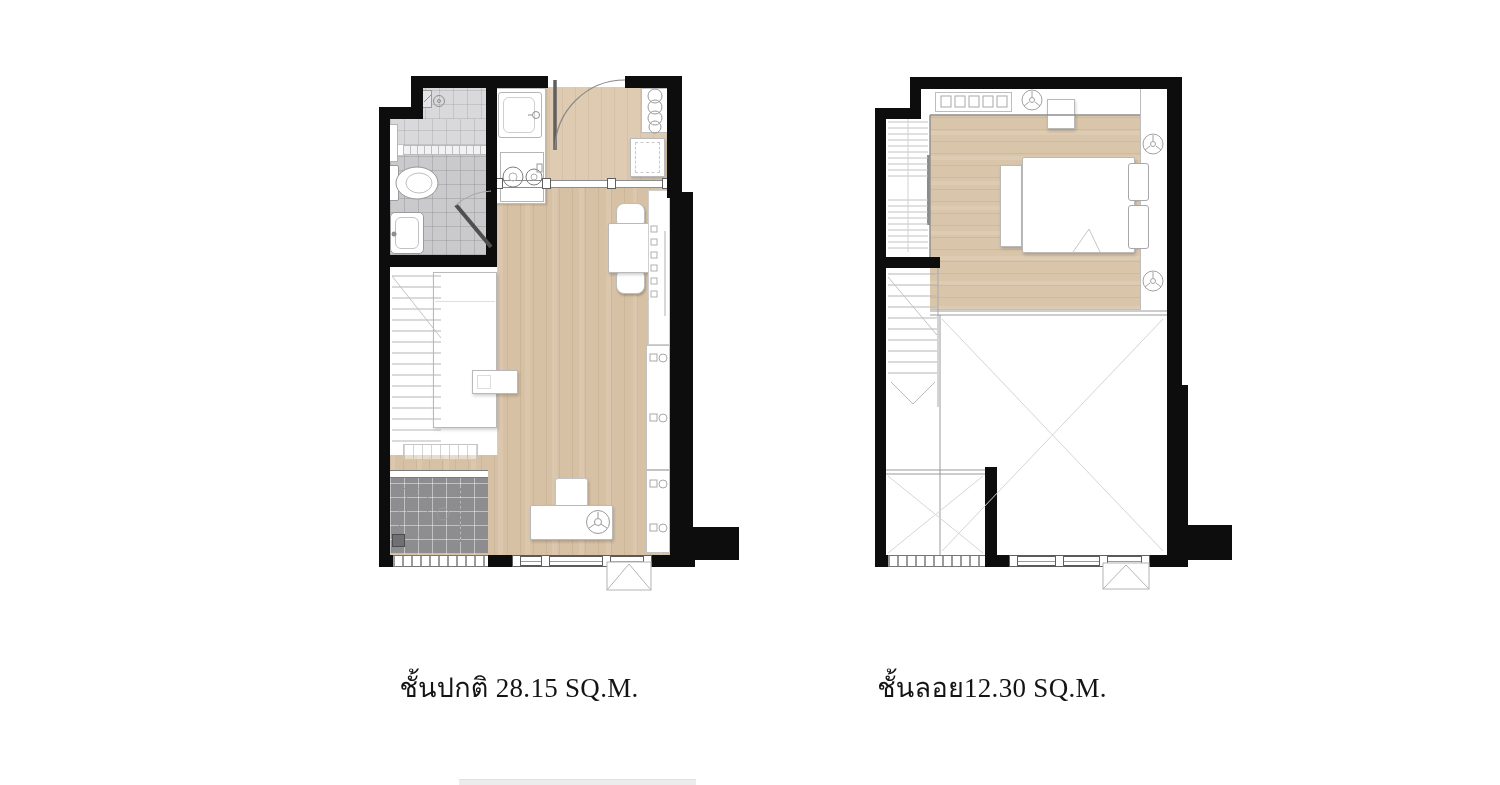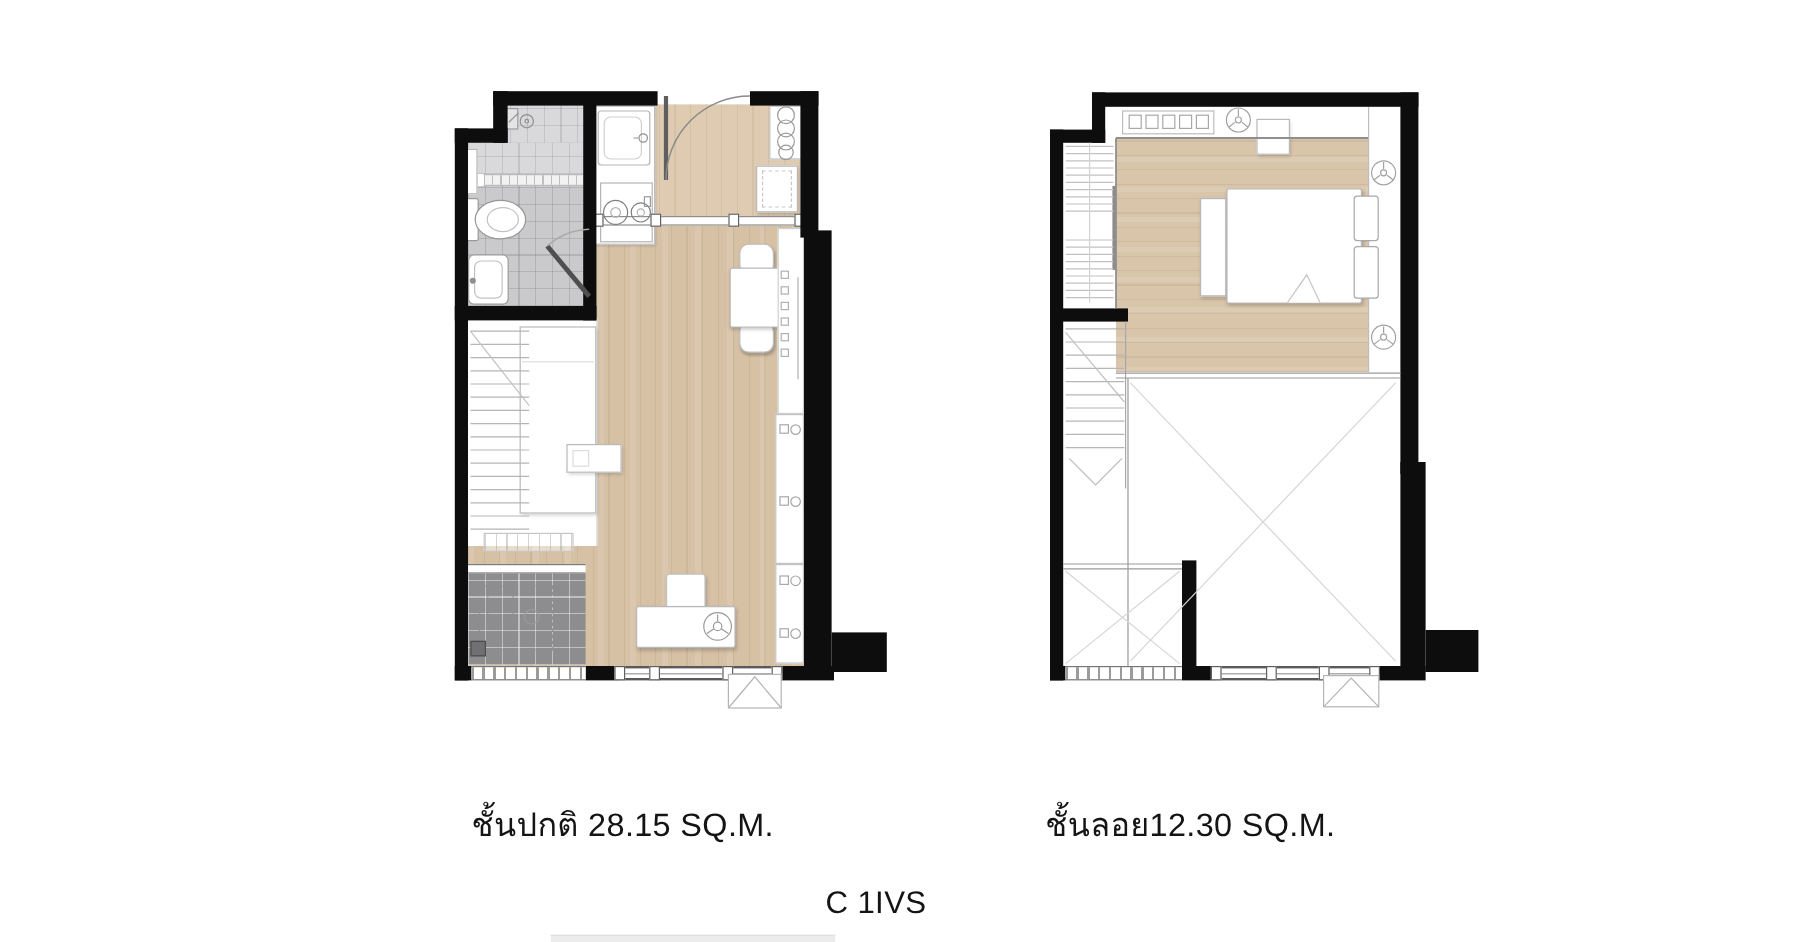--- a/index.html
+++ b/index.html
@@ -1,19 +1,19 @@
 <!DOCTYPE html>
 <html><head>
 <meta charset="utf-8">
 <style>
   * { margin:0; padding:0; box-sizing:border-box; }
   html,body { background:#fff; }
   #canvas {
     position:relative; width:1500px; height:785px; background:#ffffff;
-    font-family:Liberation Sans, sans-serif; overflow:hidden;
+    font-family:Liberation Serif, serif; overflow:hidden;
   }
   .plan { position:absolute; }
   .plan * { position:absolute; }
   .wall { background:#0d0d0d; }
   .whitebox { background:#fff; border:1px solid #b9b9b9; box-shadow:1px 2px 3px rgba(0,0,0,.18); }
   .flat { background:#fff; border:1px solid #bdbdbd; }
   
   .wood-main { background:#d6c1a5;
     background-image:repeating-linear-gradient(90deg, rgba(120,88,55,.10) 0 1px, rgba(0,0,0,0) 1px 13px),
                      repeating-linear-gradient(90deg, rgba(255,255,255,.10) 0 5px, rgba(0,0,0,0) 5px 27px); }
@@ -351,17 +351,16 @@
         <rect x="228" y="486" width="46" height="26"></rect>
         <polyline points="228,512 251,488 274,512" fill="none"></polyline>
       </g>
     </svg>
   </div>
 
   <div class="label" style="left:379px; top:666px; width:280px;">ชั้นปกติ 28.15 SQ.M.</div>
 
   <div class="label" style="left:852px; top:666px; width:280px;">ชั้นลอย12.30 SQ.M.</div>
 
-  <div class="label" style="left:630px; top:737px; width:200px; font-size:26px;">C 1IVS</div>
 
   <div class="divider-bar" style="left:459px; top:779px; width:237px; height:6px;"></div>
 
 </div>
 
 </body></html>

